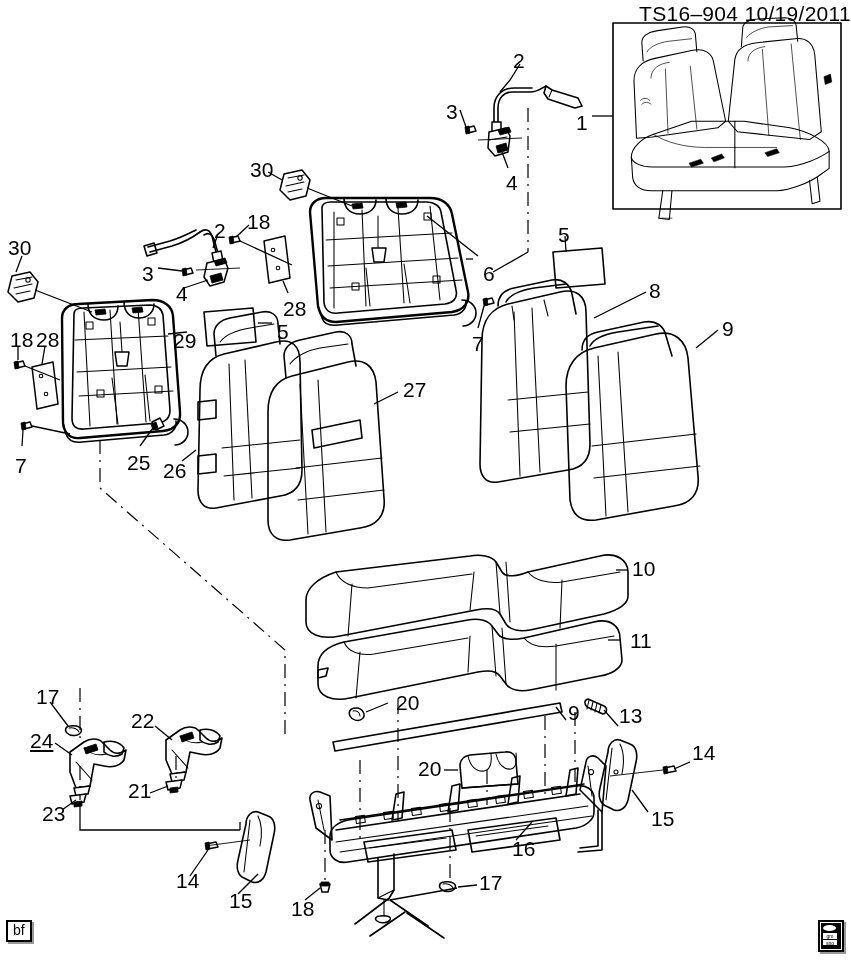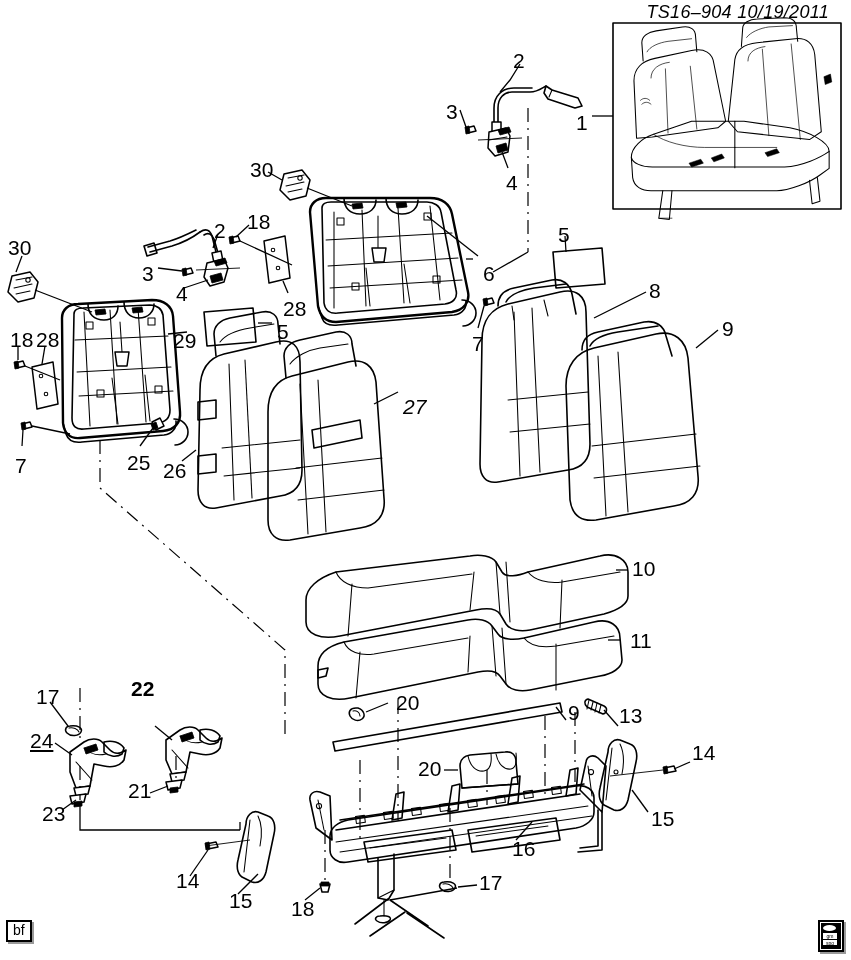--- a/index.html
+++ b/index.html
@@ -1,20 +1,20 @@
 <!DOCTYPE html>
 <html><head>
 <meta charset="utf-8">
 <title>TS16-904</title>
 <style>
   html,body{margin:0;padding:0;background:#ffffff;}
   body{width:851px;height:960px;font-family:"Liberation Sans",sans-serif;color:#000;overflow:hidden;position:relative;}
   #sheet{position:relative;width:851px;height:960px;background:#fff;}
   #art{position:absolute;left:0;top:0;width:851px;height:960px;}
-  .hdr{position:absolute;top:2px;right:22px;font-size:18px;letter-spacing:.3px;font-family:"Liberation Sans",sans-serif;white-space:nowrap;font-style:italic;}
+  .hdr{position:absolute;top:2px;right:0;font-size:21px;letter-spacing:.3px;font-family:"Liberation Sans",sans-serif;white-space:nowrap;}
   .callout{position:absolute;font-size:21px;font-family:"Liberation Sans",sans-serif;line-height:1;}
   .boxlbl{position:absolute;border:2px solid #000;background:#fff;font-size:14px;
           padding:1px 5px 2px 5px;line-height:1.05;font-family:"Liberation Sans",sans-serif;
           box-shadow:2px 2px 0 #9a9a9a;}
   .gmlogo{position:absolute;width:22px;height:28px;border:2px solid #000;background:#fff;
           box-shadow:2px 2px 0 #9a9a9a;overflow:hidden;}
   .gmlogo .top{position:absolute;left:1px;top:1px;right:1px;height:9px;background:#000;}
   .gmlogo .oval{position:absolute;left:3px;top:2.5px;width:13px;height:6px;background:#fff;border-radius:50%;}
   .gmlogo .bot{position:absolute;left:1px;top:10px;right:1px;bottom:1px;background:#000;}
   .gmlogo .w1{position:absolute;left:3px;top:11px;width:14px;height:6px;background:#fff;}
@@ -517,37 +517,37 @@
   <div class="callout" style="left:722px;top:318px;">9</div>
   <div class="callout" style="left:8px;top:237px;">30</div>
   <div class="callout" style="left:10px;top:329px;">18</div>
   <div class="callout" style="left:36px;top:329px;">28</div>
   <div class="callout" style="left:173px;top:330px;">29</div>
   <div class="callout" style="left:277px;top:321px;">5</div>
   <div class="callout" style="left:472px;top:333px;">7</div>
   <div class="callout" style="left:15px;top:455px;">7</div>
   <div class="callout" style="left:127px;top:452px;">25</div>
   <div class="callout" style="left:163px;top:460px;">26</div>
-  <div class="callout" style="left:403px;top:396px;font-style:italic;">27</div>
+  <div class="callout" style="left:403px;top:379px;">27</div>
   <div class="callout" style="left:632px;top:558px;">10</div>
   <div class="callout" style="left:630px;top:630px;">11</div>
   <div class="callout" style="left:396px;top:692px;">20</div>
   <div class="callout" style="left:568px;top:702px;">9</div>
   <div class="callout" style="left:619px;top:705px;">13</div>
   <div class="callout" style="left:692px;top:742px;">14</div>
   <div class="callout" style="left:651px;top:808px;">15</div>
   <div class="callout" style="left:418px;top:758px;">20</div>
   <div class="callout" style="left:512px;top:838px;">16</div>
   <div class="callout" style="left:479px;top:872px;">17</div>
   <div class="callout" style="left:291px;top:898px;">18</div>
   <div class="callout" style="left:229px;top:890px;">15</div>
   <div class="callout" style="left:176px;top:870px;">14</div>
   <div class="callout" style="left:36px;top:686px;">17</div>
   <div class="callout" style="left:30px;top:730px;text-decoration:underline;">24</div>
-  <div class="callout" style="left:131px;top:678px;font-weight:bold;">22</div>
+  <div class="callout" style="left:131px;top:710px;">22</div>
   <div class="callout" style="left:128px;top:780px;">21</div>
   <div class="callout" style="left:42px;top:803px;">23</div>
 
   <div class="boxlbl" style="left:6px;top:920px;">bf</div>
 
   <div class="gmlogo" style="left:818px;top:920px;">
     <div class="top"></div>
     <div class="oval"></div>
     <div class="bot"></div>
     <div class="w1"></div>

